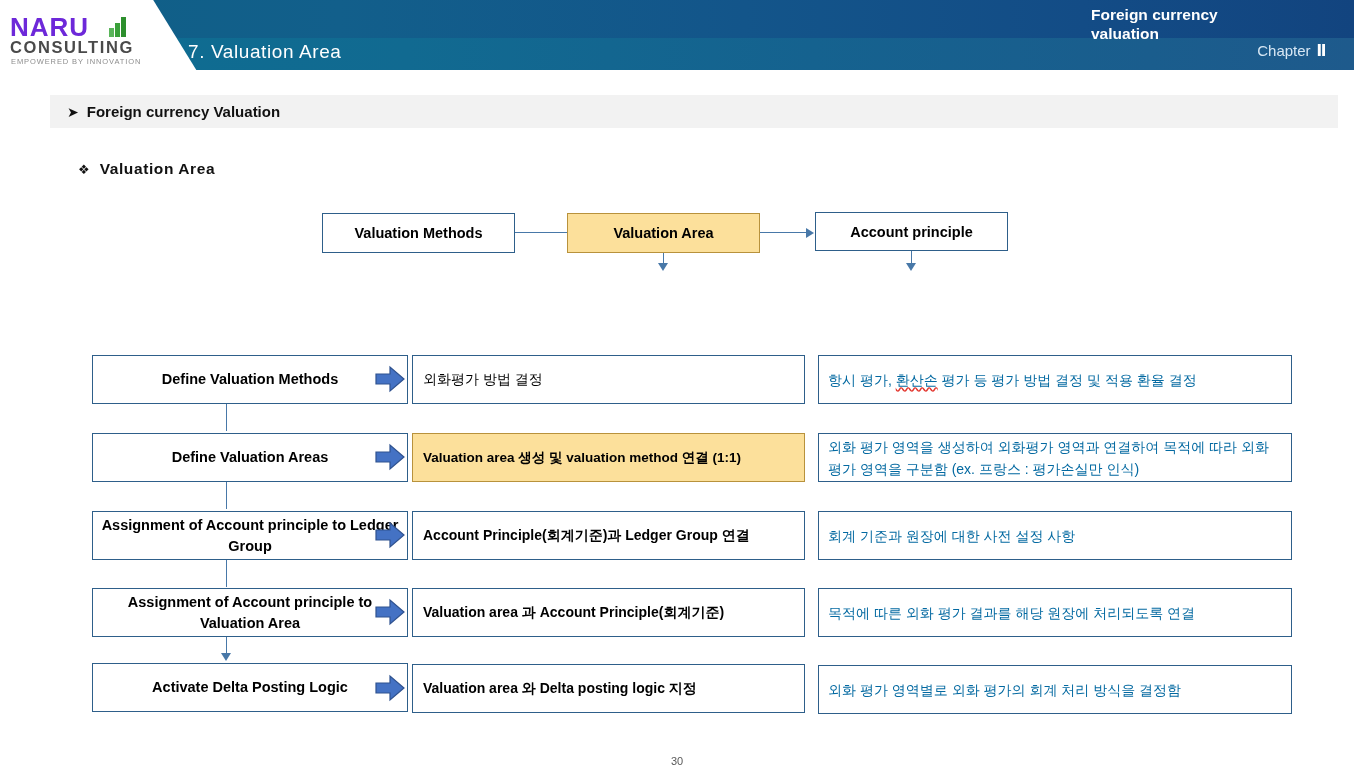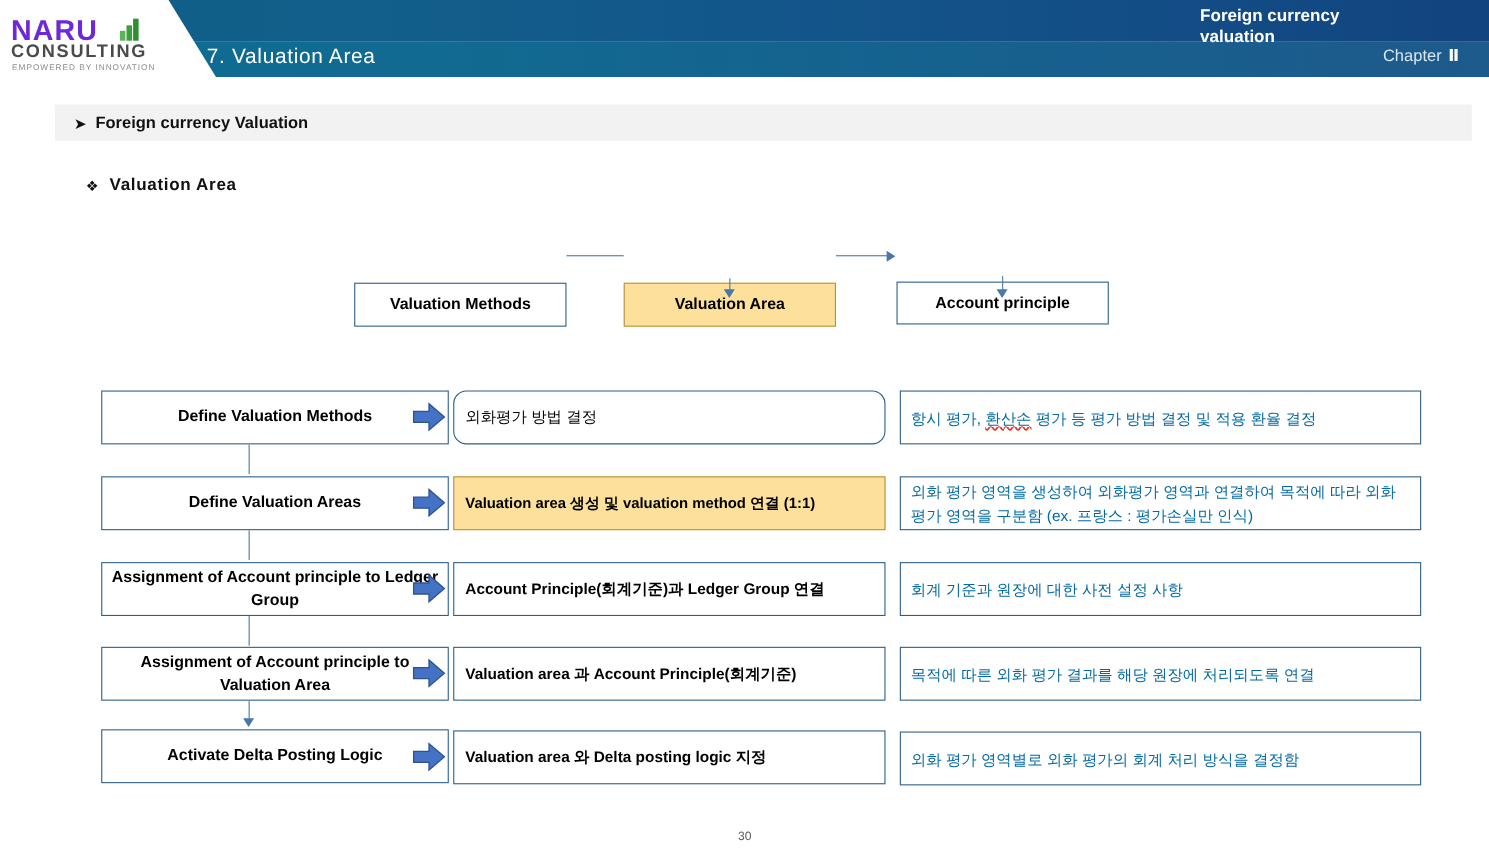--- a/index.html
+++ b/index.html
@@ -180,21 +180,20 @@
     position: absolute;
     border: 1.4px solid #2e5f8a;
     background: #ffffff;
     display: flex;
     align-items: center;
     justify-content: center;
     font-size: 14.5px;
     font-weight: bold;
     color: #000000;
     box-sizing: border-box;
-    margin-top: 44px;
   }
   .dbox.highlight { background: #fce09b; border-color: #b8923c; }
 
   #dbox-valuation-methods { left: 322px; top: 213px; width: 193px; height: 40px; }
   #dbox-valuation-area    { left: 567px; top: 213px; width: 193px; height: 40px; }
   #dbox-account-principle { left: 815px; top: 212px; width: 193px; height: 39px; }
   #dbox-delta-posting     { left: 567px; top: 271px; width: 193px; height: 39px; }
   #dbox-ledger-group      { left: 815px; top: 271px; width: 193px; height: 39px; }
 
   .conn { position: absolute; background: #4878a8; }
@@ -362,21 +361,21 @@
   <div class="vconn" style="top:637px; height:18px;"></div>
   <div class="vah" style="top:653px;"></div>
 
   <div class="row">
     <div class="lbox" style="top:355px; height:49px;">Define Valuation Methods</div>
     <div class="blockarrow" style="top:365px;">
       <svg width="30" height="28" viewBox="0 0 30 28">
           <polygon points="1,9 15,9 15,2 29,14 15,26 15,19 1,19" fill="#4472c4" stroke="#2f528f" stroke-width="1.2"></polygon>
         </svg>
     </div>
-    <div class="mbox" style="top:355px; height:49px;border-radius:12px;">외화평가 방법 결정</div>
+    <div class="mbox" style="top:355px; height:49px;">외화평가 방법 결정</div>
     <div class="rbox" style="top:355px; height:49px;">
         <span><span>항시 평가, </span><span class="spell">환산손</span><span> 평가 등 평가 방법 결정 및 적용 환율 결정</span></span>
       </div>
   </div>
 
   <div class="row">
     <div class="lbox" style="top:433px; height:49px;">Define Valuation Areas</div>
     <div class="blockarrow" style="top:443px;">
       <svg width="30" height="28" viewBox="0 0 30 28">
           <polygon points="1,9 15,9 15,2 29,14 15,26 15,19 1,19" fill="#4472c4" stroke="#2f528f" stroke-width="1.2"></polygon>

